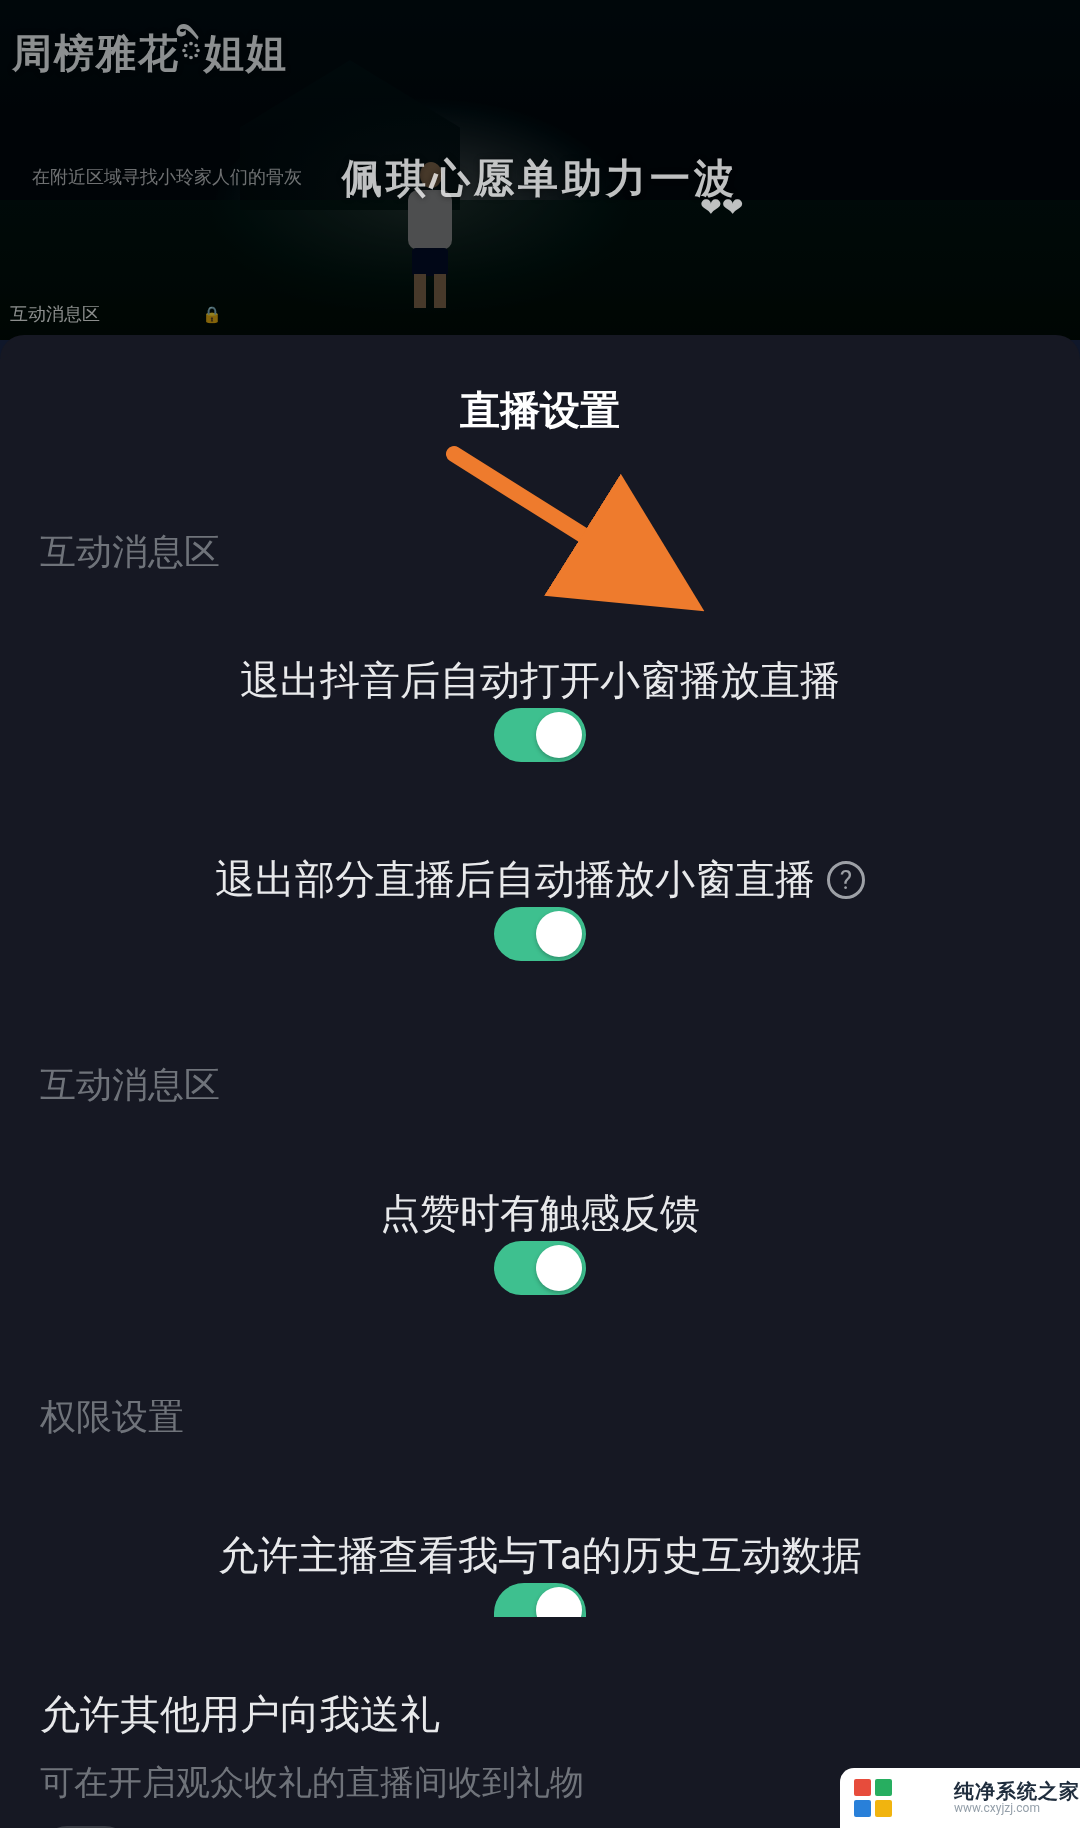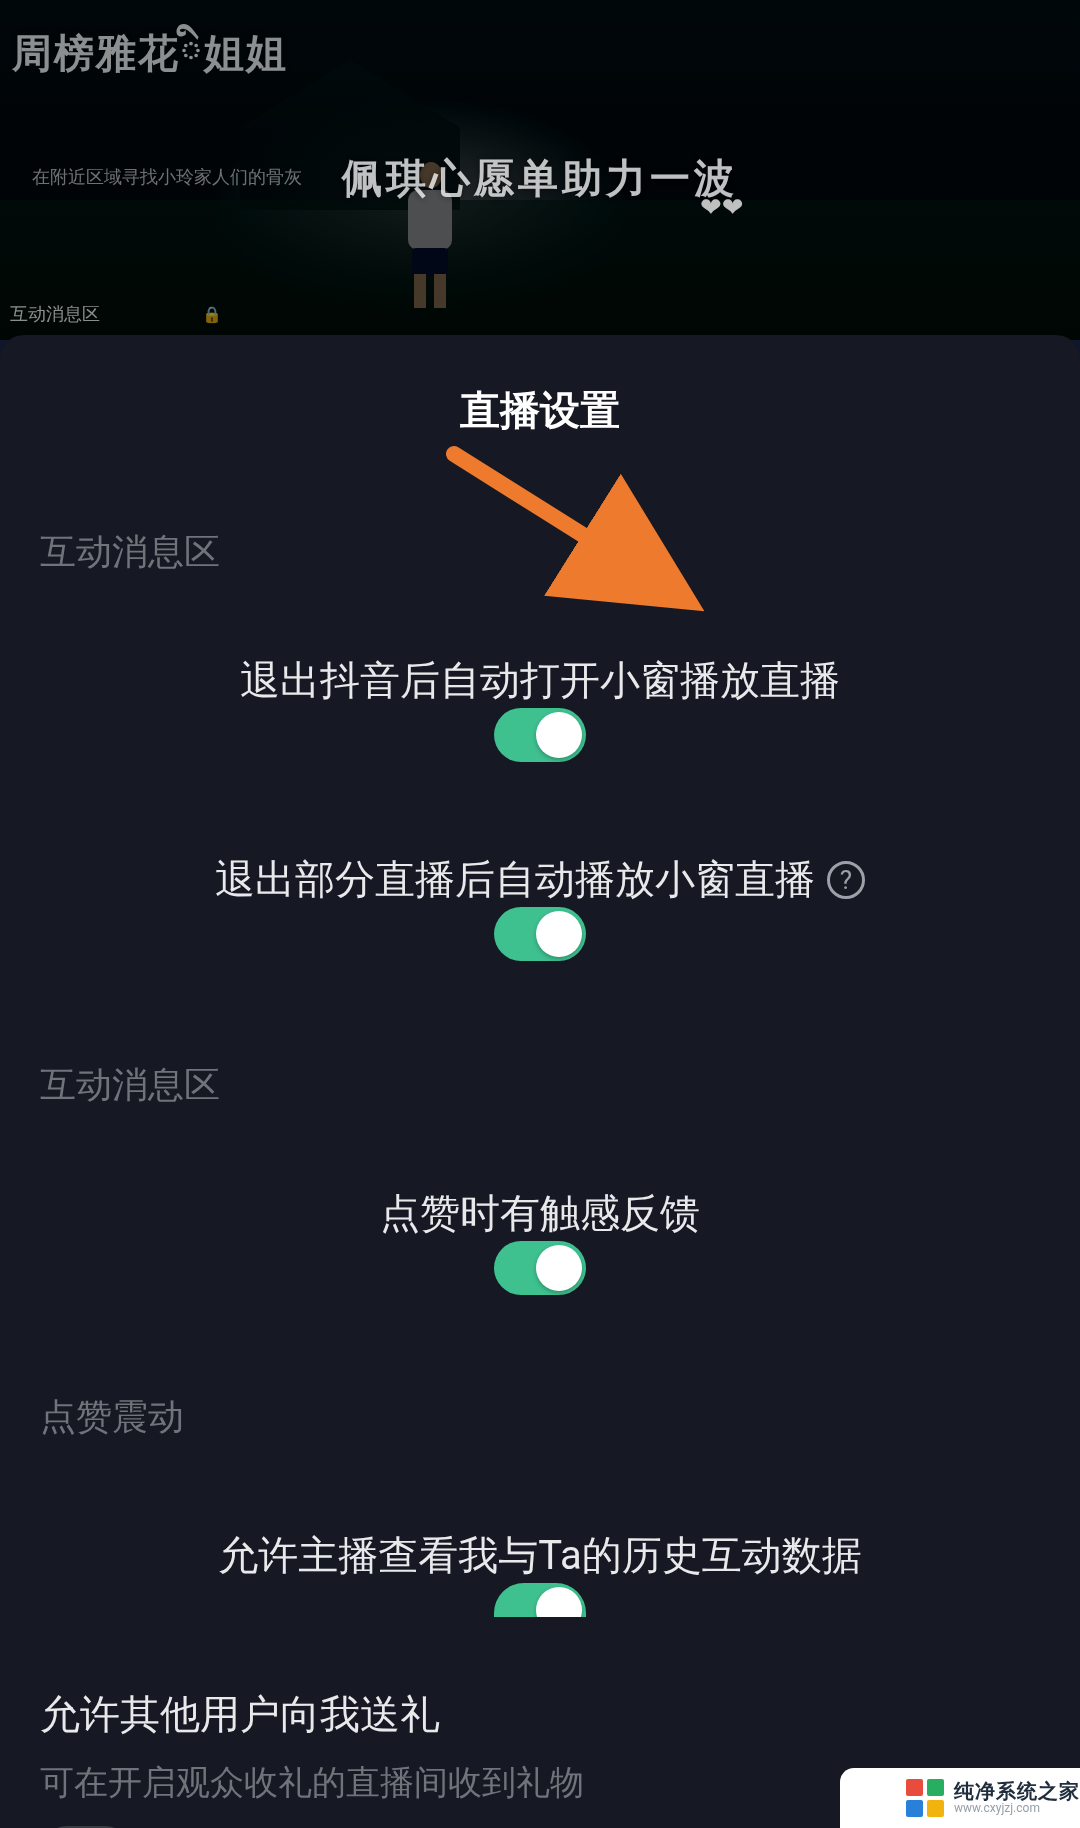--- a/index.html
+++ b/index.html
@@ -93,21 +93,21 @@
     .switch.clipped { height:34px; border-radius:30px 30px 0 0 / 30px 30px 0 0; overflow:hidden; }
     .switch.clipped .knob { top:4px; }
 
     
     .arrow { position:absolute; left:440px; top:440px; width:280px; height:200px; pointer-events:none; }
 
     
     .watermark {
       position:absolute; right:0; bottom:0; width:240px; height:60px;
       background:#fff; border-top-left-radius:14px;
-      display:flex; align-items:center; justify-content:flex-end; padding-left:14px; gap:10px;
+      display:flex; align-items:center; justify-content:space-between; padding-left:14px; gap:10px;
     }
     .wm-logo { position:relative; width:38px; height:38px; }
     .wm-logo .sq { position:absolute; width:17px; height:17px; border-radius:2px; }
     .wm-logo .a { left:0;  top:0;  background:#e74c3c; }
     .wm-logo .b { left:21px; top:0;  background:#27ae60; }
     .wm-logo .c { left:0;  top:21px; background:#2980d9; }
     .wm-logo .d { left:21px; top:21px; background:#f1b40f; }
     .wm-txt .t1 { font-size:20px; font-weight:700; color:#1f2d3d; line-height:1.05; letter-spacing:1px; }
     .wm-txt .t2 { font-size:12px; color:#95a0aa; line-height:1.05; }
   </style>
@@ -196,21 +196,21 @@
 
     <div class="section-hdr mid">互动消息区</div>
 
     <div class="setting">
       <div class="lbl">点赞时有触感反馈</div>
       <div class="switch on">
           <div class="knob"></div>
         </div>
     </div>
 
-    <div class="section-hdr perm">点赞震动</div>
+    <div class="section-hdr perm">权限设置</div>
 
     <div class="setting" style="margin-top:86px">
       <div class="lbl">允许主播查看我与Ta的历史互动数据</div>
       <div class="switch on clipped">
           <div class="knob"></div>
         </div>
     </div>
 
     <div class="setting" style="margin-top:70px; align-items:flex-start;">
       <div>

